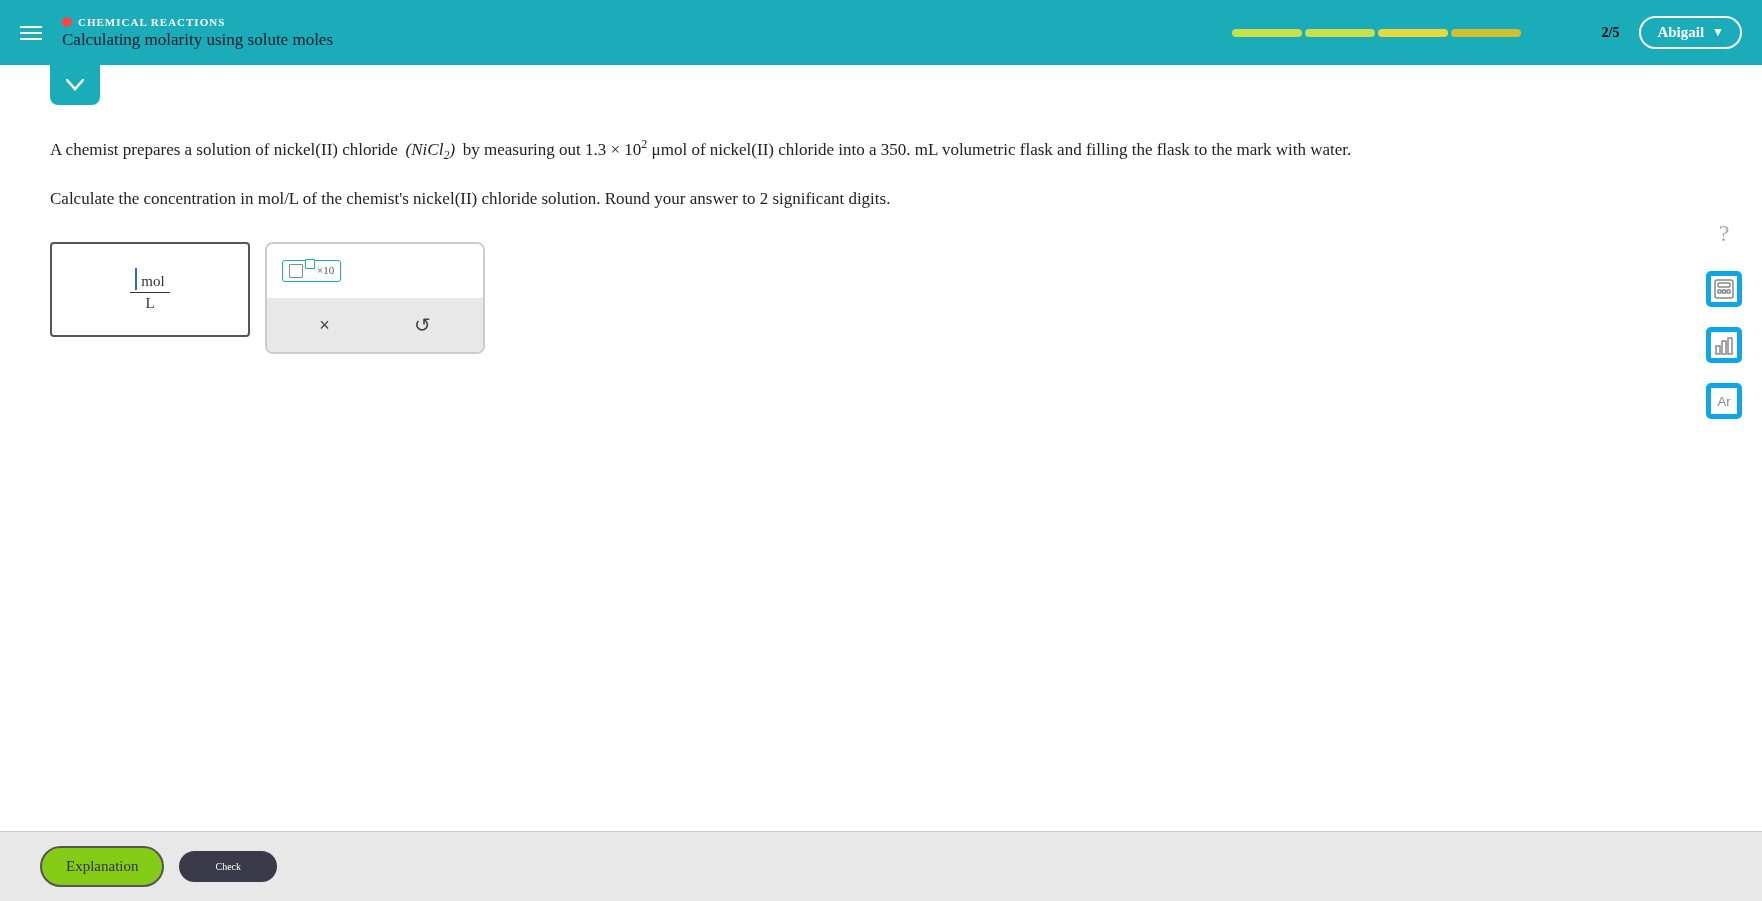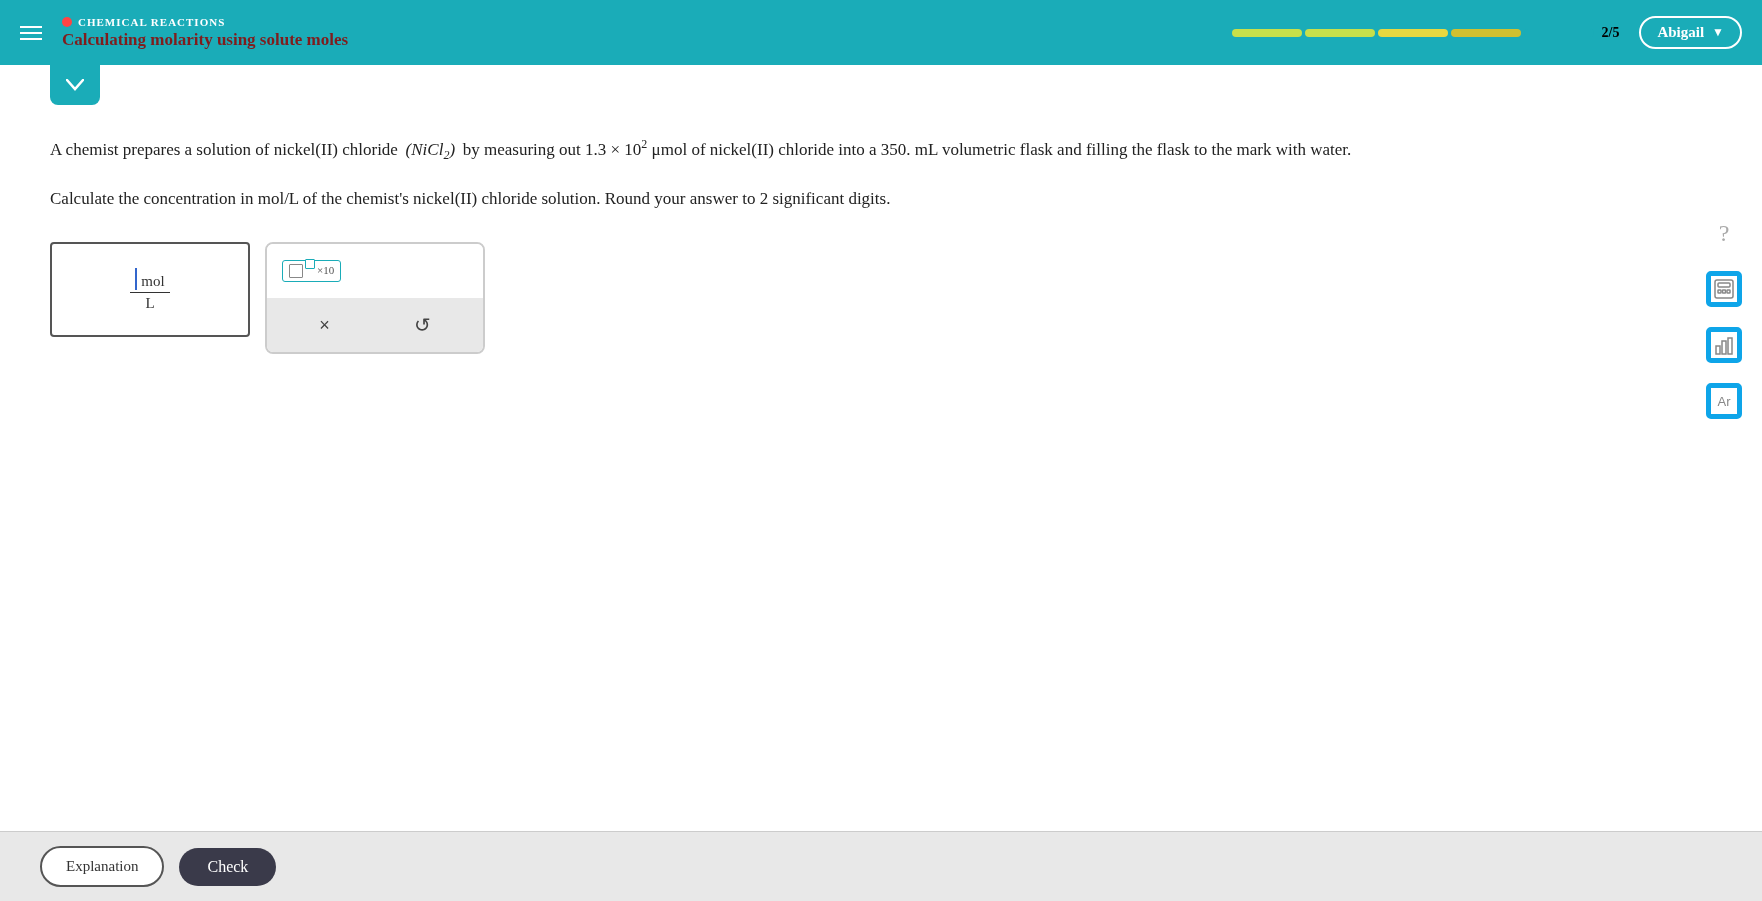--- a/index.html
+++ b/index.html
@@ -26,23 +26,23 @@
     .header-subject {
       color: white;
       font-size: 11px;
       font-weight: bold;
       letter-spacing: 1px;
       text-transform: uppercase;
       display: flex; align-items: center; gap: 6px;
     }
     .red-dot { width: 10px; height: 10px; border-radius: 50%; background: #ff4444; display: inline-block; }
     .header-lesson {
-      color: #7f1d1d;
+      color: #0f172a;
       font-size: 17px;
-      font-weight: bold;
+      font-weight: normal;
       margin-top: 2px;
     }
     .header-right {
       position: absolute;
       right: 20px;
       display: flex;
       align-items: center;
       gap: 20px;
     }
     .progress-bar-container {
@@ -238,33 +238,33 @@
       height: 70px;
       display: flex;
       align-items: center;
       padding: 0 40px;
       gap: 15px;
       border-top: 1px solid #ccc;
     }
     .btn-explanation {
       border: 2px solid #555;
       border-radius: 25px;
-      background: #ffffff;
+      background: #84cc16;
       padding: 10px 24px;
       font-size: 15px;
       color: #333;
       cursor: pointer;
       font-family: Georgia, serif;
     }
     .btn-check {
       border: none;
       border-radius: 25px;
       background: #3a3a4a;
-      padding: 10px 28px;
-      font-size: 16px;
+      padding: 10px 36px;
+      font-size: 10px;
       color: white;
       cursor: pointer;
       font-family: Georgia, serif;
     }
   </style>
 </head>
 <body>
 
 <div class="header">
   <div class="hamburger-icon">

